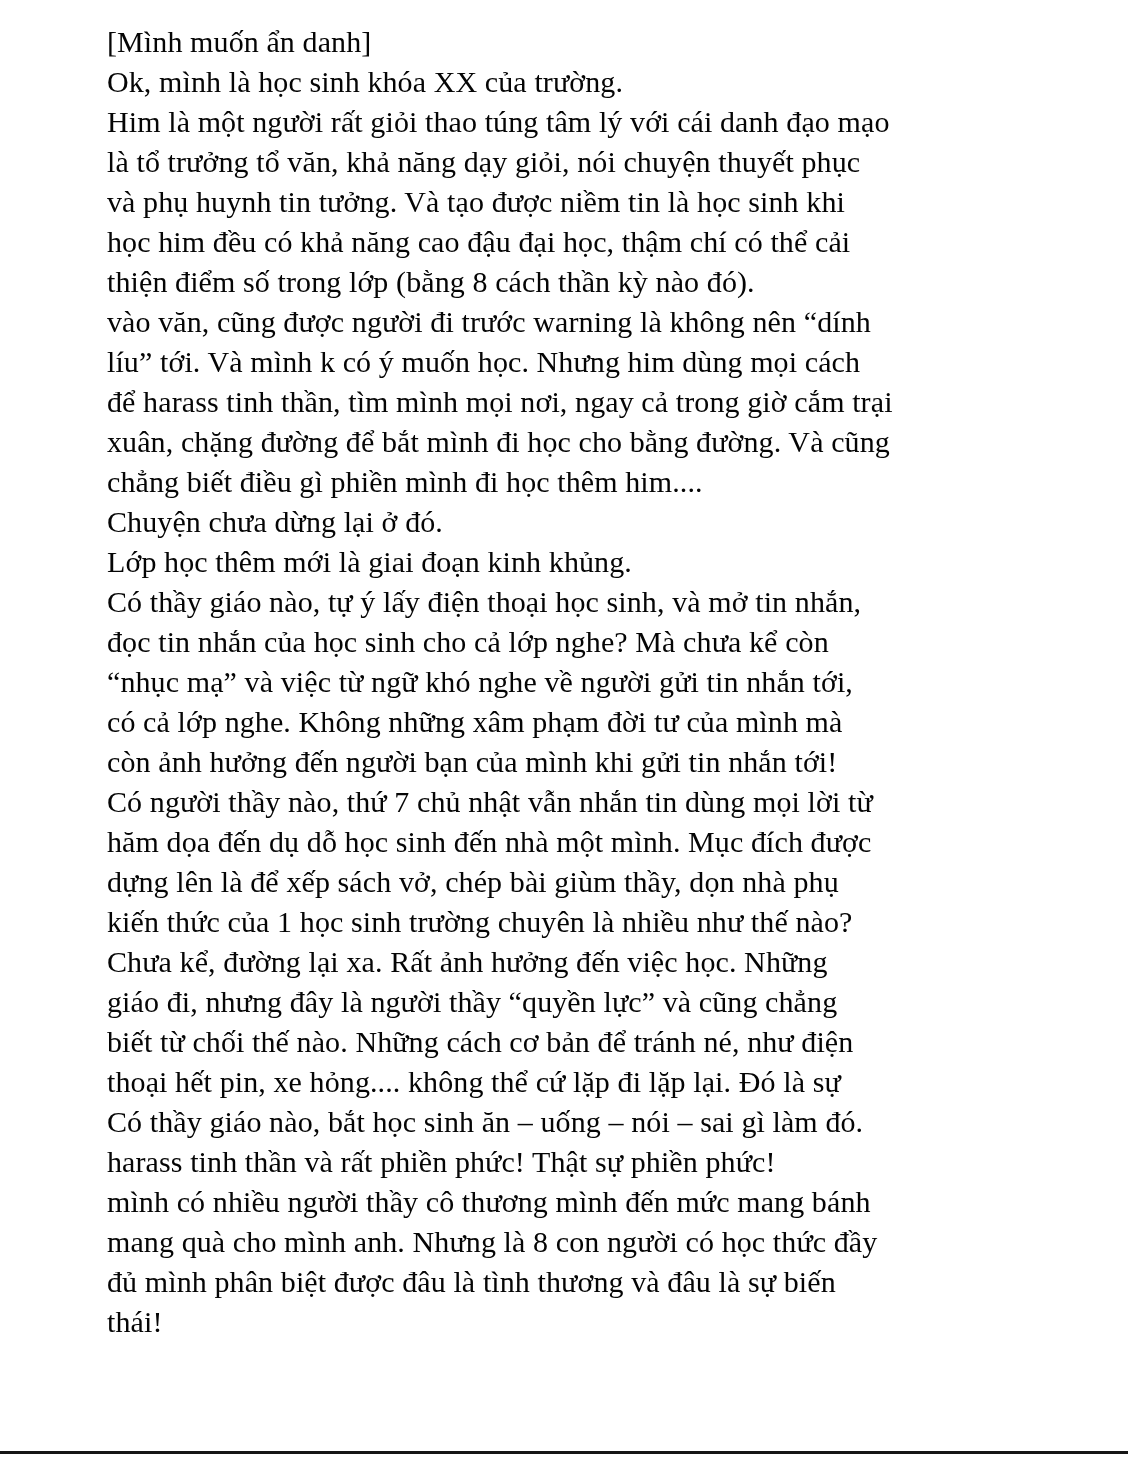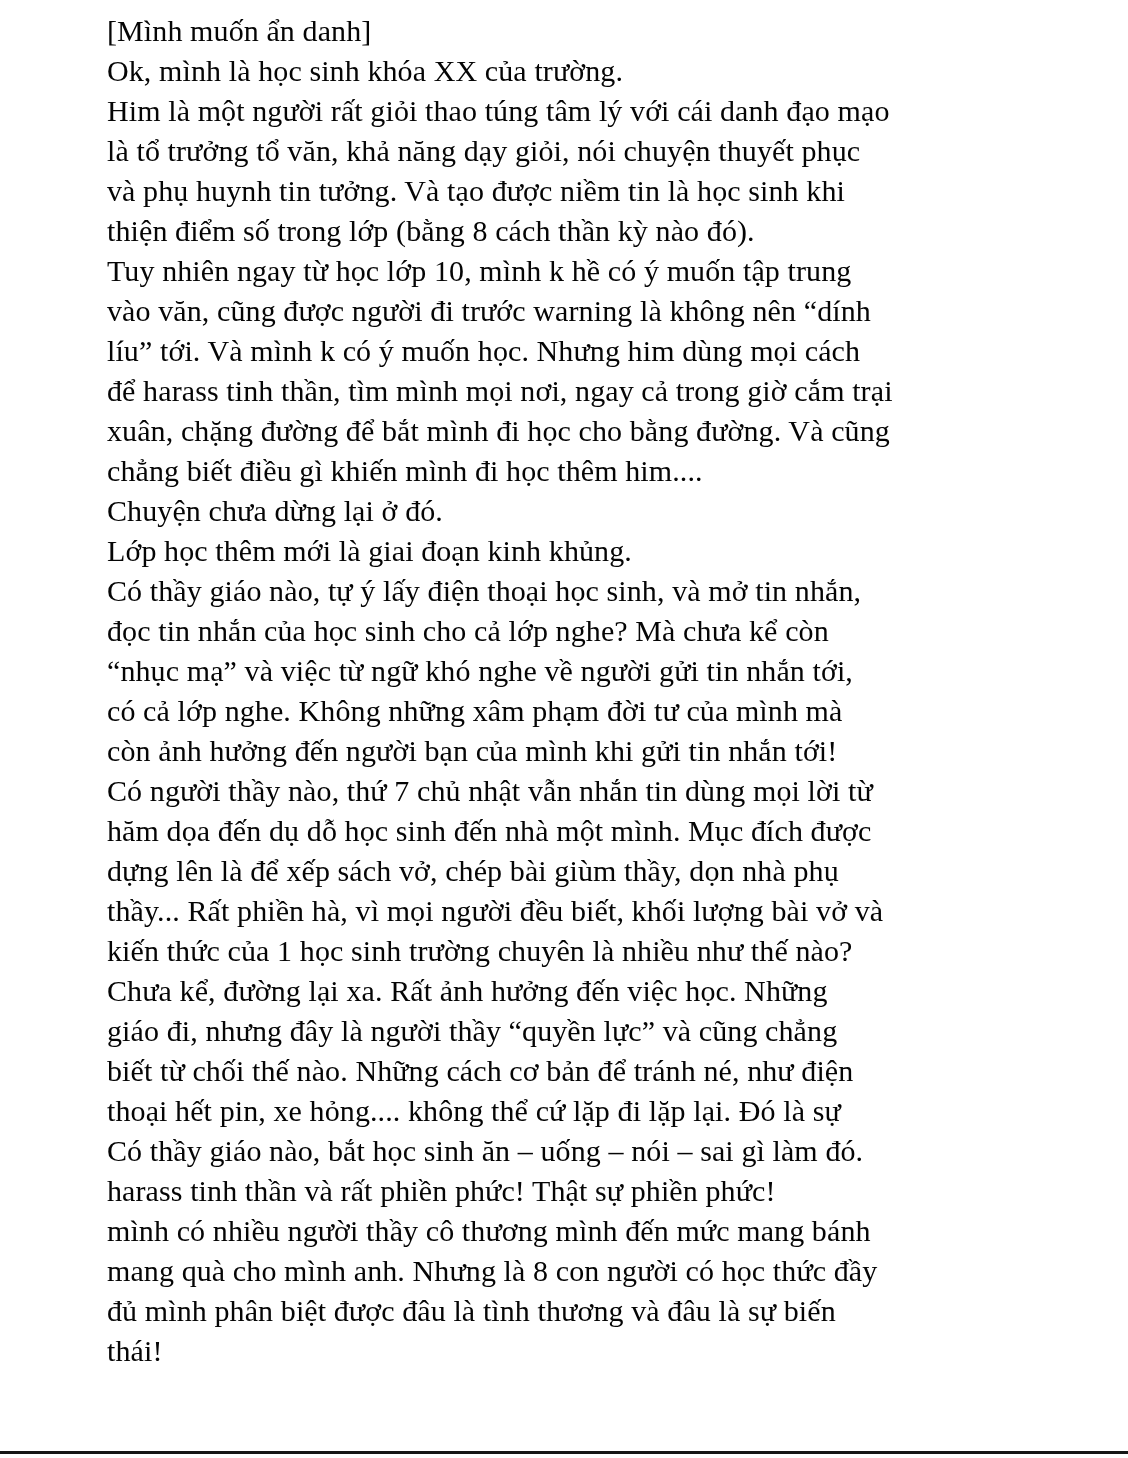--- a/index.html
+++ b/index.html
@@ -13,21 +13,21 @@
     position: relative;
     width: 1128px;
     height: 1458px;
     background: #ffffff;
     font-family: "Liberation Serif", "DejaVu Serif", serif;
     color: #050505;
   }
   .text-block {
     position: absolute;
     left: 107px;
-    top: 11px;
+    top: 22px;
     width: 1015px;
   }
   .line {
     font-size: 30px;
     line-height: 40px;
     white-space: nowrap;
     color: #050505;
     letter-spacing: 0.1px;
   }
   .bottom-rule {
@@ -42,38 +42,37 @@
 </head>
 <body>
 
 <div class="page">
   <div class="text-block">
     <div class="line">[Mình muốn ẩn danh]</div>
     <div class="line">Ok, mình là học sinh khóa XX của trường.</div>
     <div class="line">Him là một người rất giỏi thao túng tâm lý với cái danh đạo mạo</div>
     <div class="line">là tổ trưởng tổ văn, khả năng dạy giỏi, nói chuyện thuyết phục</div>
     <div class="line">và phụ huynh tin tưởng. Và tạo được niềm tin là học sinh khi</div>
+    <div class="line">học him đều có khả năng cao đậu đại học, thậm chí có thể cải</div>
     <div class="line">thiện điểm số trong lớp (bằng 8 cách thần kỳ nào đó).</div>
-    <div class="line">Tuy nhiên ngay từ học lớp 10, mình k hề có ý muốn tập trung</div>
     <div class="line">vào văn, cũng được người đi trước warning là không nên “dính</div>
     <div class="line">líu” tới. Và mình k có ý muốn học. Nhưng him dùng mọi cách</div>
     <div class="line">để harass tinh thần, tìm mình mọi nơi, ngay cả trong giờ cắm trại</div>
     <div class="line">xuân, chặng đường để bắt mình đi học cho bằng đường. Và cũng</div>
-    <div class="line">chẳng biết điều gì khiến mình đi học thêm him....</div>
+    <div class="line">chẳng biết điều gì phiền mình đi học thêm him....</div>
     <div class="line">Chuyện chưa dừng lại ở đó.</div>
     <div class="line">Lớp học thêm mới là giai đoạn kinh khủng.</div>
     <div class="line">Có thầy giáo nào, tự ý lấy điện thoại học sinh, và mở tin nhắn,</div>
     <div class="line">đọc tin nhắn của học sinh cho cả lớp nghe? Mà chưa kể còn</div>
     <div class="line">“nhục mạ” và việc từ ngữ khó nghe về người gửi tin nhắn tới,</div>
     <div class="line">có cả lớp nghe. Không những xâm phạm đời tư của mình mà</div>
     <div class="line">còn ảnh hưởng đến người bạn của mình khi gửi tin nhắn tới!</div>
     <div class="line">Có người thầy nào, thứ 7 chủ nhật vẫn nhắn tin dùng mọi lời từ</div>
     <div class="line">hăm dọa đến dụ dỗ học sinh đến nhà một mình. Mục đích được</div>
     <div class="line">dựng lên là để xếp sách vở, chép bài giùm thầy, dọn nhà phụ</div>
-    <div class="line">thầy... Rất phiền hà, vì mọi người đều biết, khối lượng bài vở và</div>
     <div class="line">kiến thức của 1 học sinh trường chuyên là nhiều như thế nào?</div>
     <div class="line">Chưa kể, đường lại xa. Rất ảnh hưởng đến việc học. Những</div>
     <div class="line">giáo đi, nhưng đây là người thầy “quyền lực” và cũng chẳng</div>
     <div class="line">biết từ chối thế nào. Những cách cơ bản để tránh né, như điện</div>
     <div class="line">thoại hết pin, xe hỏng.... không thể cứ lặp đi lặp lại. Đó là sự</div>
     <div class="line">Có thầy giáo nào, bắt học sinh ăn – uống – nói – sai gì làm đó.</div>
     <div class="line">harass tinh thần và rất phiền phức! Thật sự phiền phức!</div>
     <div class="line">mình có nhiều người thầy cô thương mình đến mức mang bánh</div>
     <div class="line">mang quà cho mình anh. Nhưng là 8 con người có học thức đầy</div>
     <div class="line">đủ mình phân biệt được đâu là tình thương và đâu là sự biến</div>

